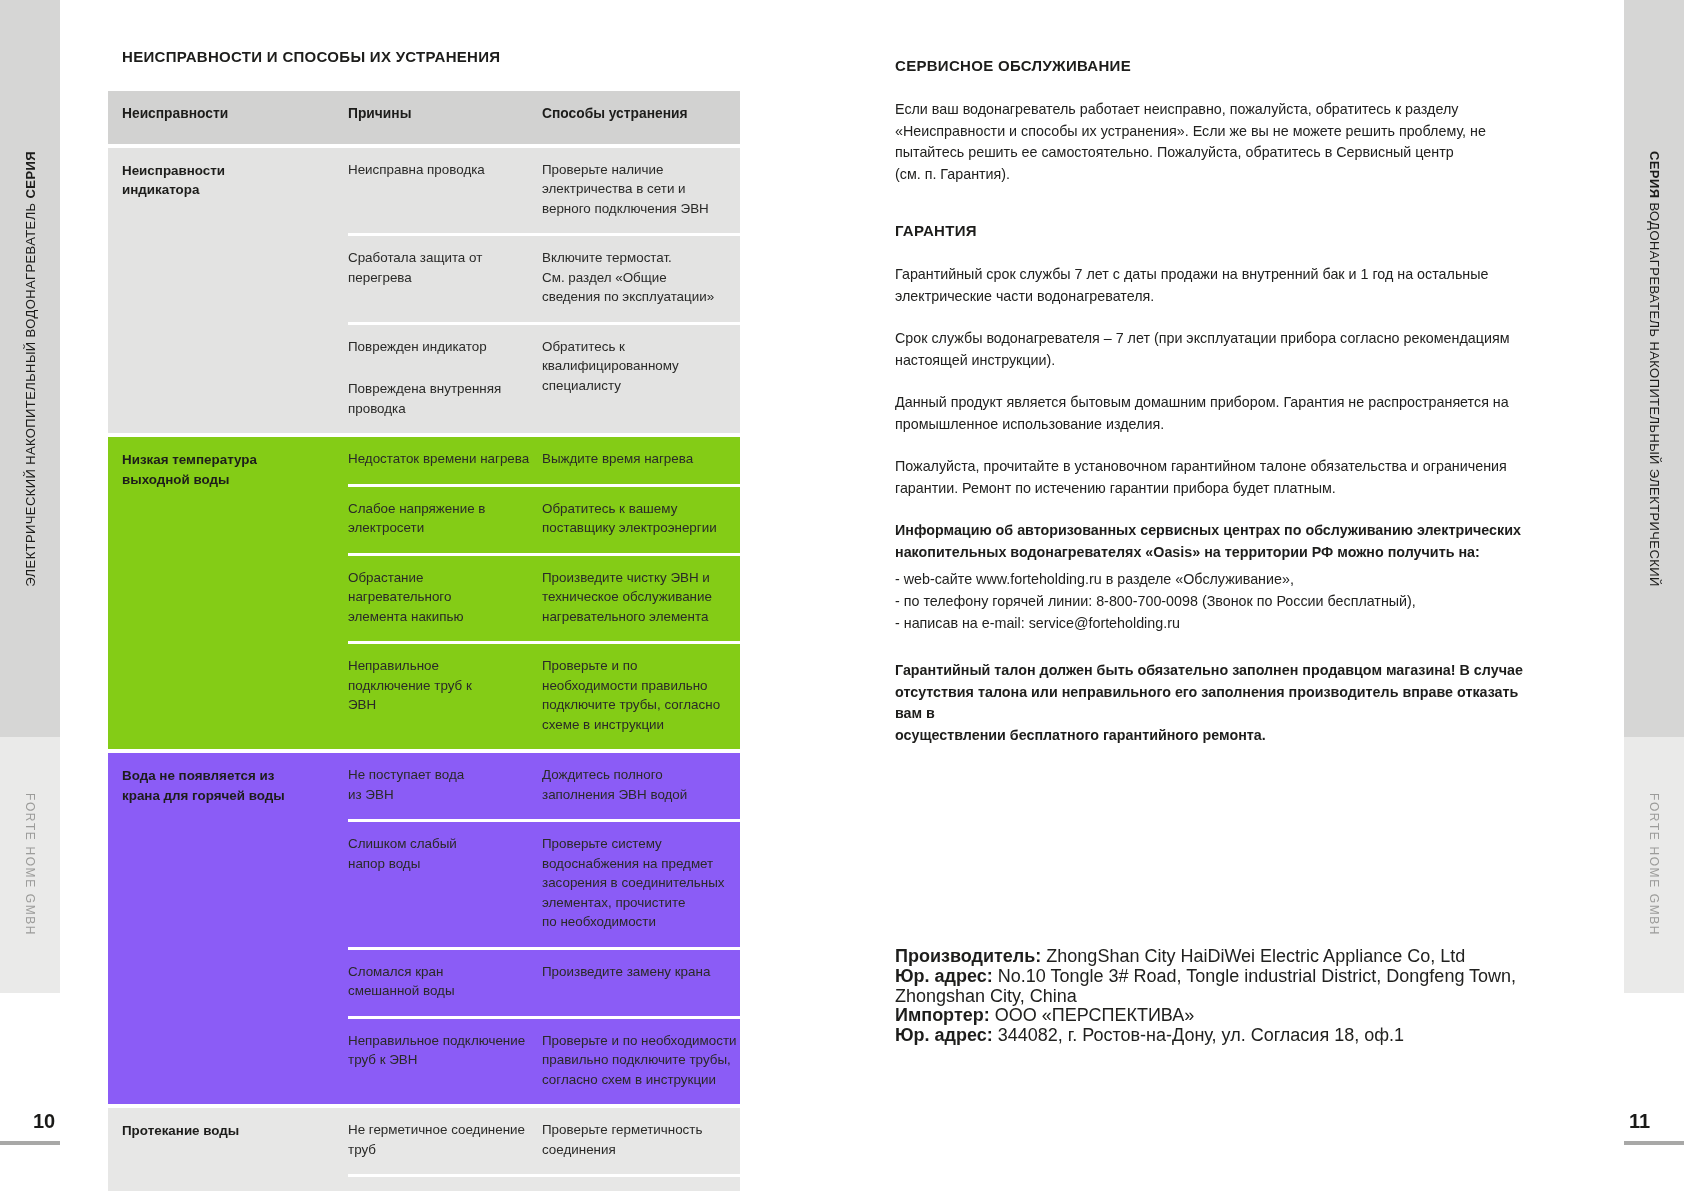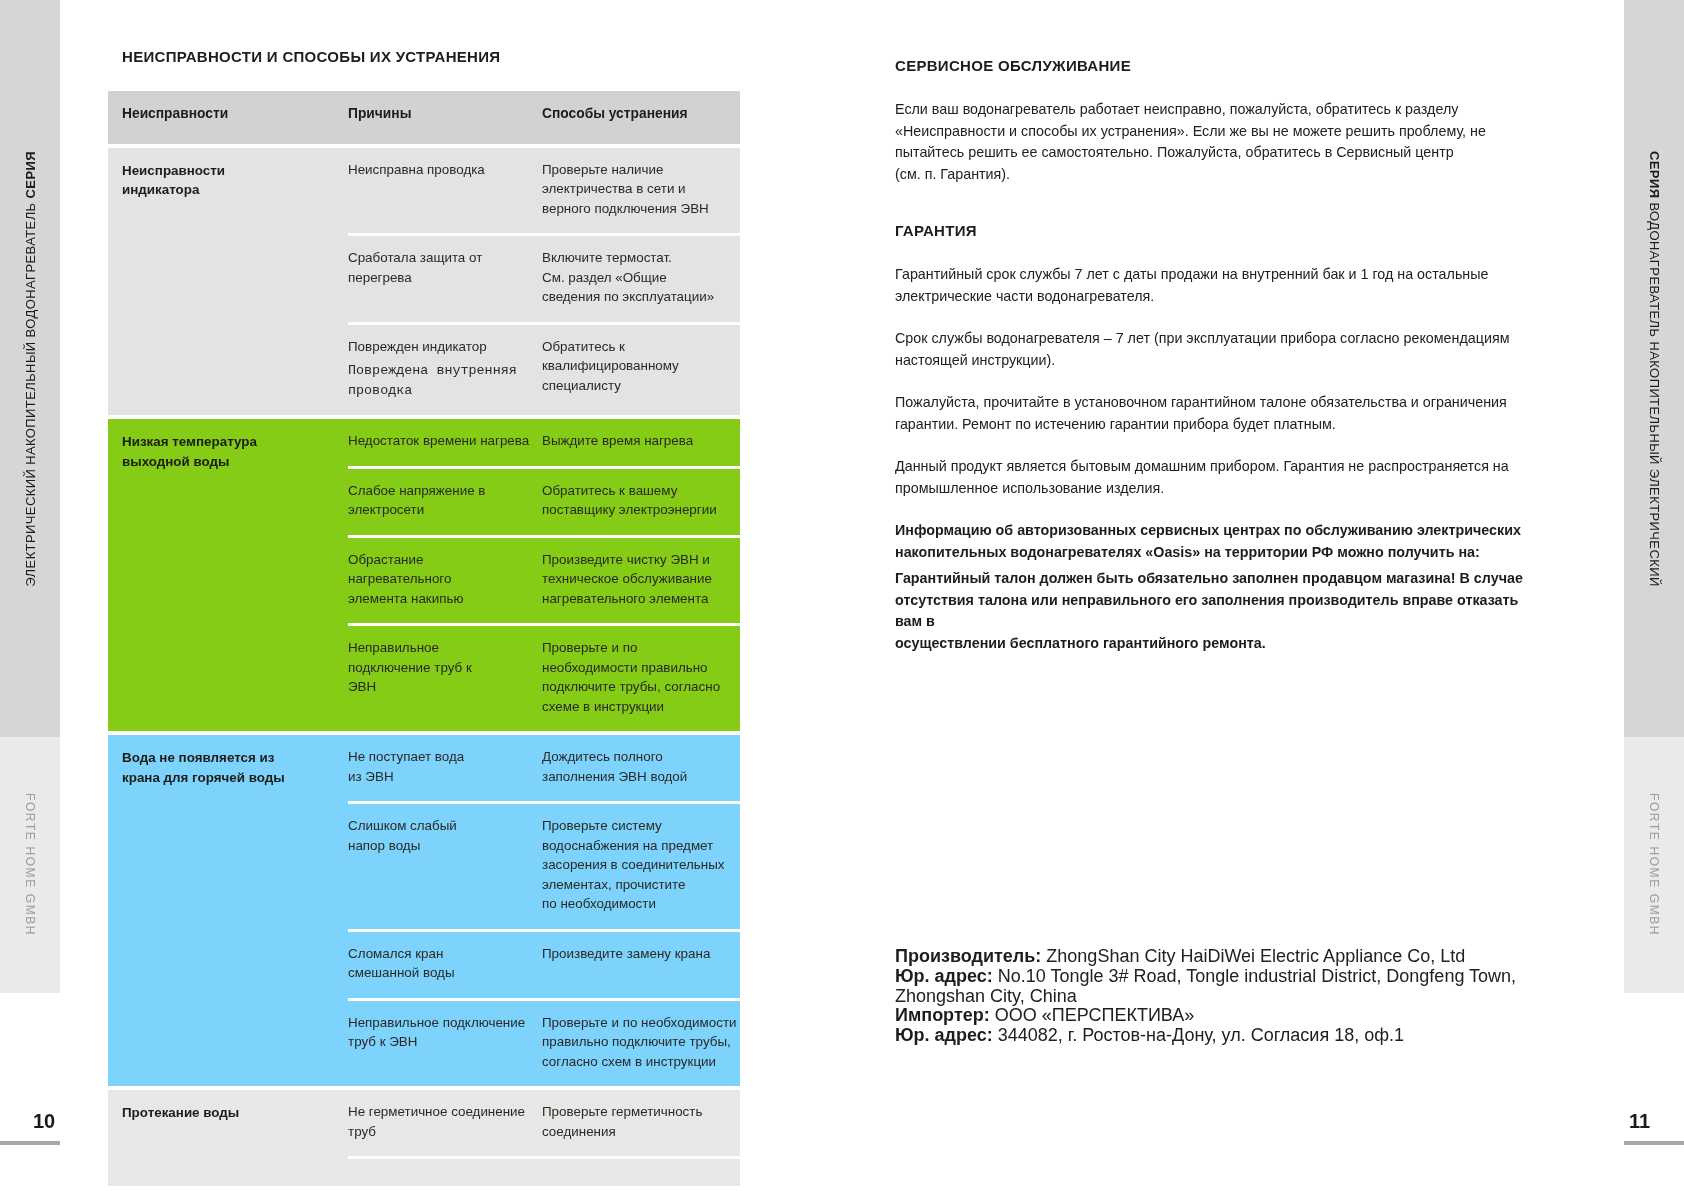--- a/index.html
+++ b/index.html
@@ -41,21 +41,21 @@
   .hc1 { width:240px; padding-left:14px; }
   .hc2 { width:194px; }
   .hc3 { flex:1; }
   .grp { display:flex; margin-top:4px; }
   .grp-problem { width:240px; padding:13px 10px 0 14px; font-weight:bold; color:#1d1d1b; white-space:pre-line; }
   .grp-rows { flex:1; display:flex; flex-direction:column; }
   .row { display:flex; padding:12px 0 15px 0; border-top:3px solid #ffffff;justify-content:center; }
   .row:first-child { border-top:none; }
   .row-causes { width:194px; padding-right:10px; }
   .row-causes p { white-space:pre-line; }
-  .row-causes p + p { margin-top:5px;font-family:Liberation Mono, monospace; }
+  .row-causes p + p { margin-top:23px; }
   .row-solution { flex:1; white-space:pre-line; }
 
   
   .rightcol { position:absolute; left:895px; top:57px; width:650px; }
   .h-sec { font-size:15px; font-weight:bold; letter-spacing:.3px; color:#1d1d1b; margin-bottom:25px; }
   .rightcol p { font-size:14.3px; line-height:21.5px; white-space:pre-line; margin-bottom:21px; }
   .service-body { margin-bottom:37px !important; }
   .p-bold { font-weight:bold; color:#1d1d1b; }
   .info-bold { margin-bottom:5px !important; }
   .contacts { list-style:none; margin-bottom:26px; }
@@ -161,21 +161,21 @@
 подключение труб к
 ЭВН</p>
               </div>
     <div class="row-solution">Проверьте и по
 необходимости правильно
 подключите трубы, согласно
 схеме в инструкции</div>
   </div>
           </div>
   </div>
-        <div class="grp" style="background: #7dd3fc;">
+        <div class="grp" style="background: #8b5cf6;">
     <div class="grp-problem">Вода не появляется из
 крана для горячей воды</div>
     <div class="grp-rows">
             <div class="row">
     <div class="row-causes">
                 <p>Не поступает вода
 из ЭВН</p>
               </div>
     <div class="row-solution">Дождитесь полного
 заполнения ЭВН водой</div>
@@ -235,27 +235,32 @@
   <p class="service-body">Если ваш водонагреватель работает неисправно, пожалуйста, обратитесь к разделу
 «Неисправности и способы их устранения». Если же вы не можете решить проблему, не
 пытайтесь решить ее самостоятельно. Пожалуйста, обратитесь в Сервисный центр
 (см. п. Гарантия).</p>
 
   <div class="h-sec">ГАРАНТИЯ</div>
   <p>Гарантийный срок службы 7 лет с даты продажи на внутренний бак и 1 год на остальные
 электрические части водонагревателя.</p>
   <p>Срок службы водонагревателя – 7 лет (при эксплуатации прибора согласно рекомендациям
 настоящей инструкции).</p>
+  <p>Данный продукт является бытовым домашним прибором. Гарантия не распространяется на
+промышленное использование изделия.</p>
   <p>Пожалуйста, прочитайте в установочном гарантийном талоне обязательства и ограничения
 гарантии. Ремонт по истечению гарантии прибора будет платным.</p>
-  <p>Данный продукт является бытовым домашним прибором. Гарантия не распространяется на
-промышленное использование изделия.</p>
 
   <p class="p-bold info-bold">Информацию об авторизованных сервисных центрах по обслуживанию электрических
 накопительных водонагревателях «Oasis» на территории РФ можно получить на:</p>
+  <ul class="contacts">
+    <li>- web-сайте www.forteholding.ru в разделе «Обслуживание»,</li>
+    <li>- по телефону горячей линии: 8-800-700-0098 (Звонок по России бесплатный),</li>
+    <li>- написав на e-mail: service@forteholding.ru</li>
+  </ul>
   <p class="p-bold">Гарантийный талон должен быть обязательно заполнен продавцом магазина! В случае
 отсутствия талона или неправильного его заполнения производитель вправе отказать вам в
 осуществлении бесплатного гарантийного ремонта.</p>
 </div>
 
 <div class="mfg" id="mfg-block">
     <div class="mfg-line"><b>Производитель: </b><span>ZhongShan City HaiDiWei Electric Appliance Co, Ltd</span></div>
     <div class="mfg-line"><b>Юр. адрес: </b><span>No.10 Tongle 3# Road, Tongle industrial District, Dongfeng Town, Zhongshan City, China</span></div>
     <div class="mfg-line"><b>Импортер: </b><span>ООО «ПЕРСПЕКТИВА»</span></div>
     <div class="mfg-line"><b>Юр. адрес: </b><span>344082, г. Ростов-на-Дону, ул. Согласия 18, оф.1</span></div>

